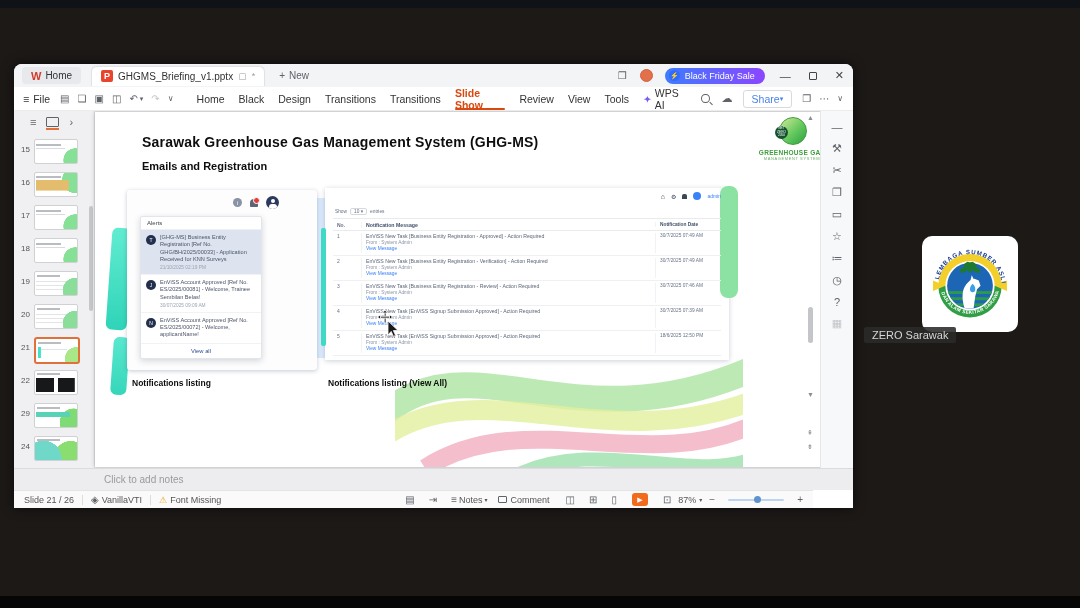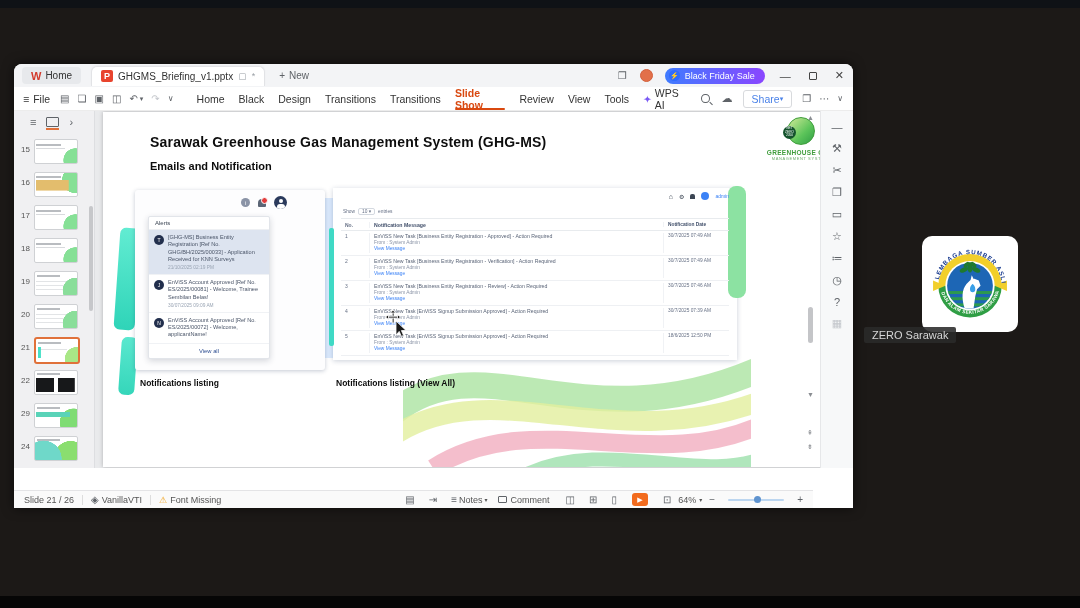--- a/index.html
+++ b/index.html
@@ -83,21 +83,21 @@
         background-size:44% 62%,40% 62%,55% 2px;background-position:6% 85%,92% 85%,8% 8%;}
   .v-23{background-image:linear-gradient(#59d3b8,#59d3b8),radial-gradient(circle at 92% 80%,#7fdc74 0 32%,transparent 33%),linear-gradient(#b9bcc0,#b9bcc0);
         background-size:82% 22%,100% 100%,55% 2px;background-position:8% 45%,0 0,8% 12%;}
   .v-24{background-image:radial-gradient(circle at 20% 95%,#6fd8c9 0 45%,transparent 46%),
         radial-gradient(circle at 85% 90%,#8ade6f 0 40%,transparent 41%),linear-gradient(#b9bcc0,#b9bcc0);
         background-size:100% 100%,100% 100%,55% 2px;background-position:0 0,0 0,8% 10%;}
   .tplus{text-align:center;font-size:14px;color:#444;margin-top:4px;}
   .tscroll{position:absolute;right:1px;top:95px;width:4px;height:105px;background:#c6c7ca;border-radius:2px;}
 
   
-  .slide{position:absolute;left:89px;top:1px;width:744px;height:355px;background:#fff;
+  .slide{position:absolute;left:81px;top:1px;width:744px;height:355px;background:#fff;
          box-shadow:0 0 4px rgba(0,0,0,.25);overflow:hidden;text-decoration:underline;}
   .s-title{position:absolute;left:47px;top:22px;font-size:14px;font-weight:bold;color:#0d0d0d;letter-spacing:.2px;}
   .s-subtitle{position:absolute;left:47px;top:48px;font-size:11px;font-weight:bold;color:#0d0d0d;}
   .s-logo{position:absolute;right:12px;top:5px;width:70px;text-align:center;}
   .globe{position:relative;width:34px;height:30px;margin:0 auto;}
   .globe .ring{position:absolute;left:4px;top:0;width:28px;height:28px;border:1.6px solid #3f9d3b;
                border-radius:50%;background:linear-gradient(135deg,#bfe48e 10%,#5cc45a 60%,#2f9e44);}
   .globe .badge{position:absolute;left:0;top:9px;width:13px;height:13px;border-radius:50%;background:#14532d;
                 color:#fff;font-size:3.2px;line-height:1.1;display:flex;align-items:center;justify-content:center;
                 text-align:center;padding:1px;}
@@ -337,21 +337,21 @@
         <div class="trow">
             <span class="tnum">24</span>
             <span class="thumb v-24"></span>
           </div>
         <div class="tplus">+</div>
         <div class="tscroll"></div>
       </div>
 
       <div class="slide">
         <div class="s-title">Sarawak Greenhouse Gas Management System (GHG-MS)</div>
-        <div class="s-subtitle">Emails and Notification</div>
+        <div class="s-subtitle">Emails and Registration</div>
 
         <div class="s-logo">
           <div class="globe">
             <span class="ring"></span>
             <span class="badge">NET ZERO 2050</span>
           </div>
           <div class="brand1">GREENHOUSE GAS</div>
           <div class="brand2">MANAGEMENT SYSTEM</div>
         </div>
 
@@ -499,20 +499,23 @@
         <span>❐</span>
         <span>▭</span>
         <span>☆</span>
         <span>≔</span>
         <span>◷</span>
         <span>?</span>
         <span class="g">▦</span>
       </div>
     </div>
 
+    <div class="notesbar">
+      <span class="notes-ph">Click to add notes</span>
+    </div>
 
     <div class="statusbar">
       <span style="margin-left:10px">Slide 21 / 26</span>
       <span class="sb-sep"></span>
       <span class="sb-ico" style="margin:0 3px 0 0">◈</span>
       <span>VanillaVTI</span>
       <span class="sb-sep"></span>
       <span class="sb-warn">⚠</span>
       <span>Font Missing</span>
       <span class="sb-sp"></span>
@@ -523,21 +526,21 @@
       <span style="font-size:6px;margin:0 10px 0 2px">▾</span>
       <span class="cmt-box"></span>
       <span>Comment</span>
       <span class="sb-ico" style="margin-left:16px">◫</span>
       <span class="sb-ico">⊞</span>
       <span class="sb-ico">▯</span>
       <span class="playbtn">
           <span>▶</span>
         </span>
       <span class="sb-ico">⊡</span>
-      <span>64%</span>
+      <span>87%</span>
       <span style="font-size:6px;margin-left:3px">▾</span>
       <span class="sb-ico">−</span>
       <span class="zoom-track">
           <span class="zoom-dot"></span>
         </span>
       <span class="sb-ico" style="margin-right:10px">+</span>
     </div>
   </div>
 
   <div class="logo-card">

